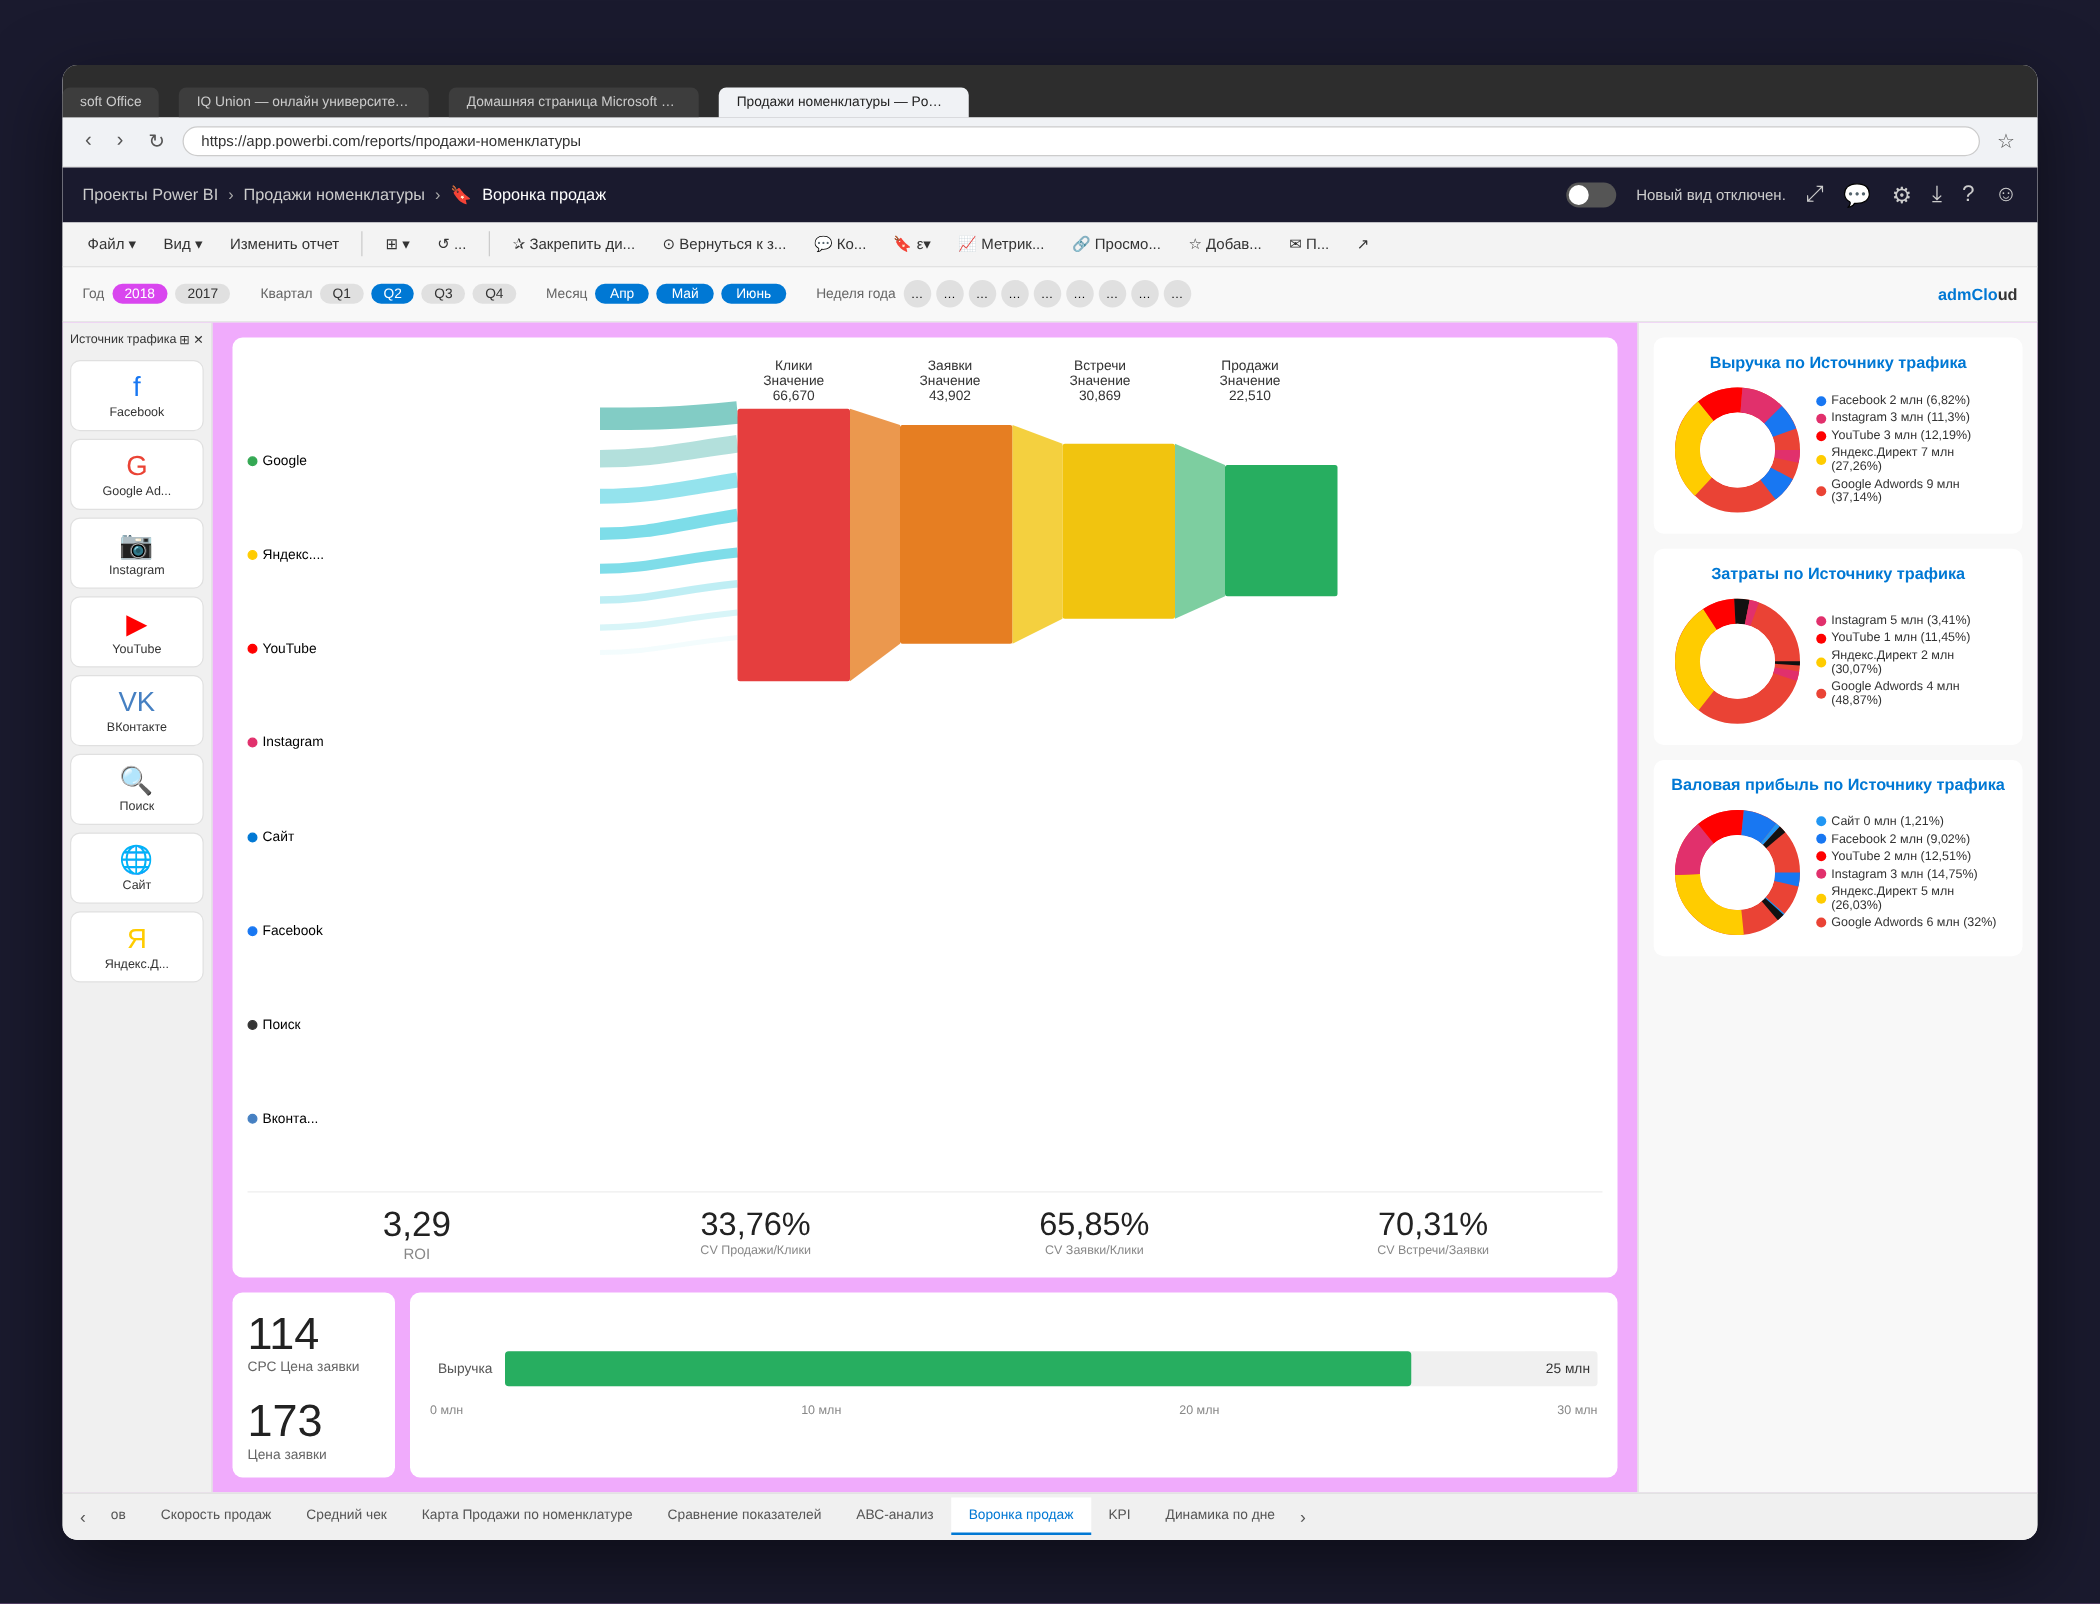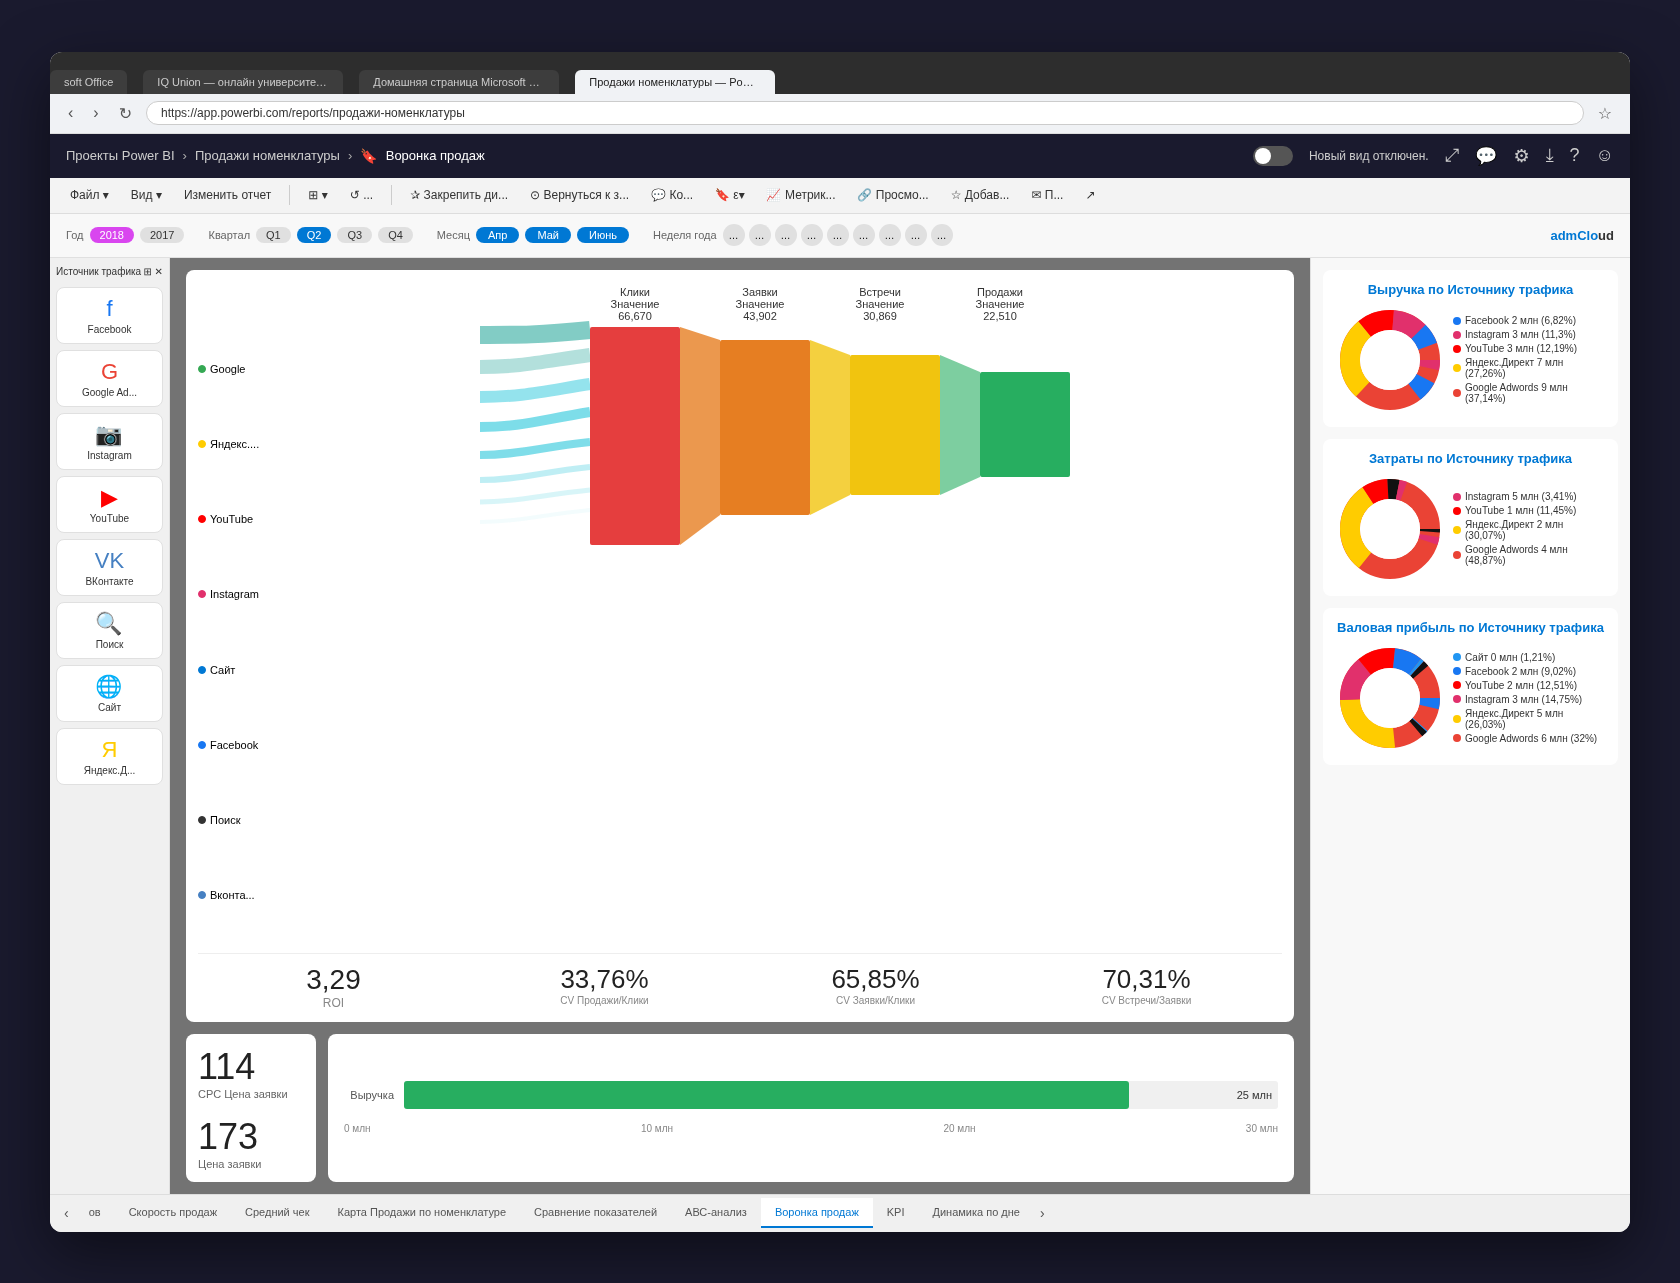--- a/index.html
+++ b/index.html
@@ -139,21 +139,21 @@
     }
     .admcloud-logo {
       margin-left: auto;
       font-size: 13px; font-weight: bold; color: #0078d4;
     }
 
     
     .main-content {
       display: flex;
       flex: 1;
-      background: #737373;
+      background: #f0abfc;
       overflow: hidden;
     }
 
     
     .sidebar {
       width: 120px;
       background: #f0f0f0;
       border-right: 1px solid #e0e0e0;
       padding: 8px 6px;
       display: flex;

